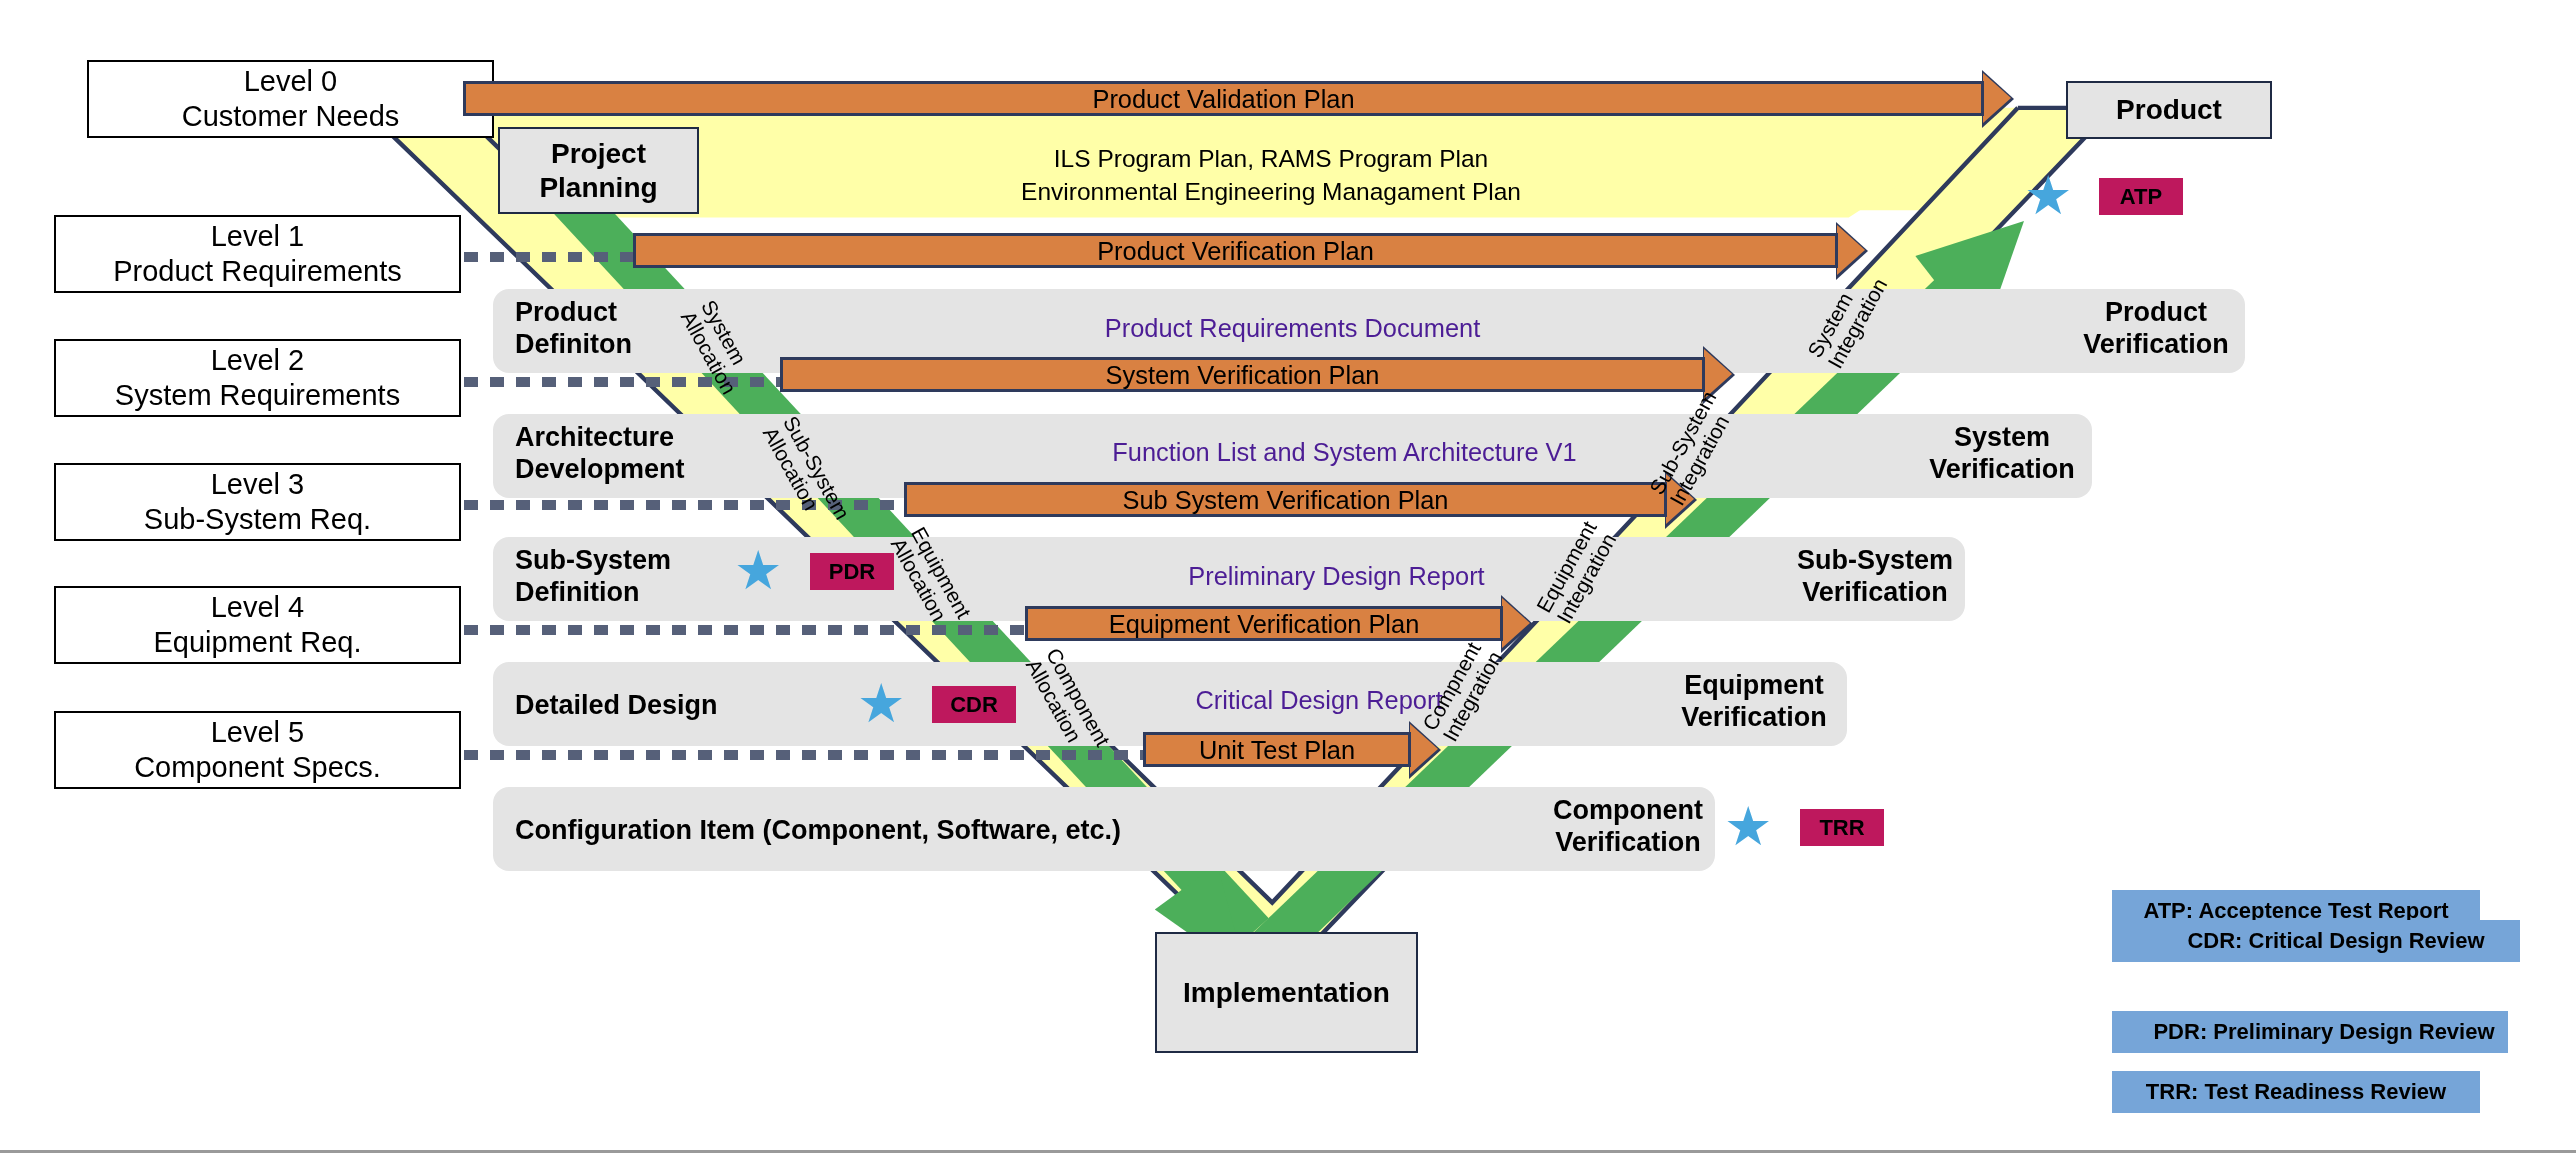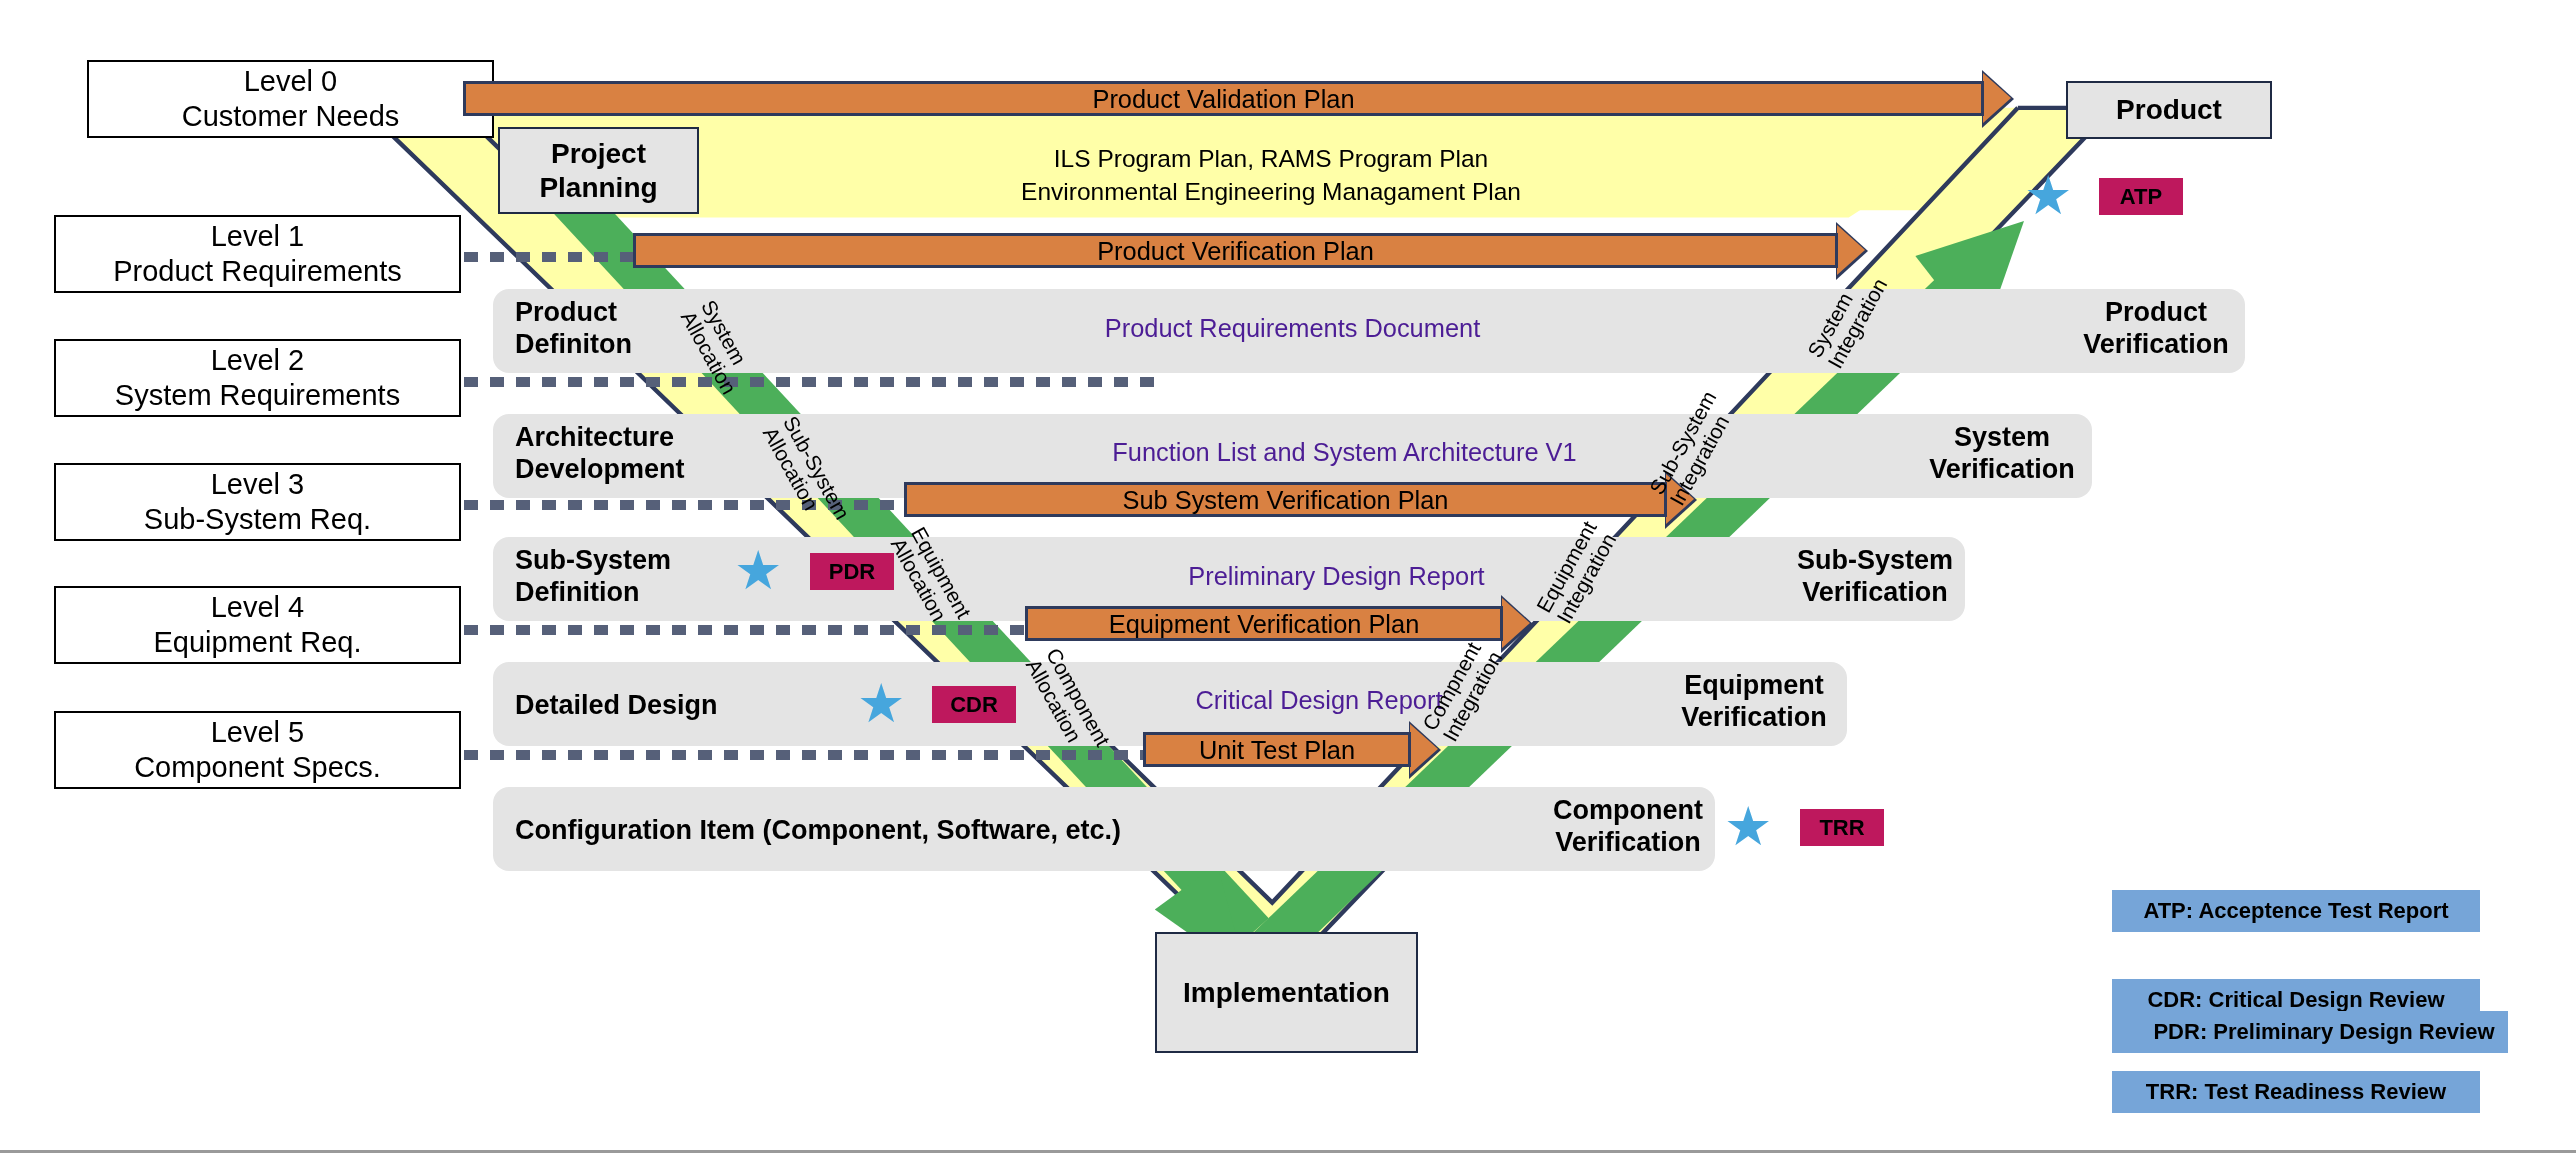--- a/index.html
+++ b/index.html
@@ -191,20 +191,26 @@
     <div class="txt">Product Validation Plan</div>
   </div>
 
   <div class="oarrow" style="left:633px;top:233px;width:1235px;">
     <div class="headln"></div>
     <div class="head" style="right:3.5px;border-left-width:28px;border-top-width:25.4px;border-bottom-width:25.4px;top:-8px;"></div>
     <div class="body"></div>
     <div class="txt">Product Verification Plan</div>
   </div>
 
+  <div class="oarrow" style="left:780px;top:357px;width:955px;">
+    <div class="headln"></div>
+    <div class="head" style="right:3.5px;border-left-width:28px;border-top-width:25.4px;border-bottom-width:25.4px;top:-8px;"></div>
+    <div class="body"></div>
+    <div class="txt">System Verification Plan</div>
+  </div>
 
   <div class="oarrow" style="left:904px;top:482px;width:793px;">
     <div class="headln"></div>
     <div class="head" style="right:3.5px;border-left-width:28px;border-top-width:25.4px;border-bottom-width:25.4px;top:-8px;"></div>
     <div class="body"></div>
     <div class="txt">Sub System Verification Plan</div>
   </div>
 
   <div class="oarrow" style="left:1025px;top:606px;width:508px;">
     <div class="headln"></div>
@@ -288,21 +294,21 @@
   </div>
 
   <div class="star" style="left:1724px;top:799px;">★</div>
   <div class="badge" style="left:1800px;top:809px;width:84px;height:37px;">
     <span>TRR</span>
   </div>
 
   <div class="legitem" style="left:2112px;top:890px;width:368px;height:42px;">
     <span>ATP: Acceptence Test Report</span>
   </div>
-  <div class="legitem" style="left:2112px;top:979px;width:368px;height:42px;">
+  <div class="legitem" style="left:2112px;top:920px;width:368px;height:42px;padding-left:40px;">
     <span>CDR: Critical Design Review</span>
   </div>
   <div class="legitem" style="left:2112px;top:1011px;width:368px;height:42px;padding-left:28px;">
     <span>PDR: Preliminary Design Review</span>
   </div>
   <div class="legitem" style="left:2112px;top:1071px;width:368px;height:42px;">
     <span>TRR: Test Readiness Review</span>
   </div>
 
   <div class="bottomrule"></div>

